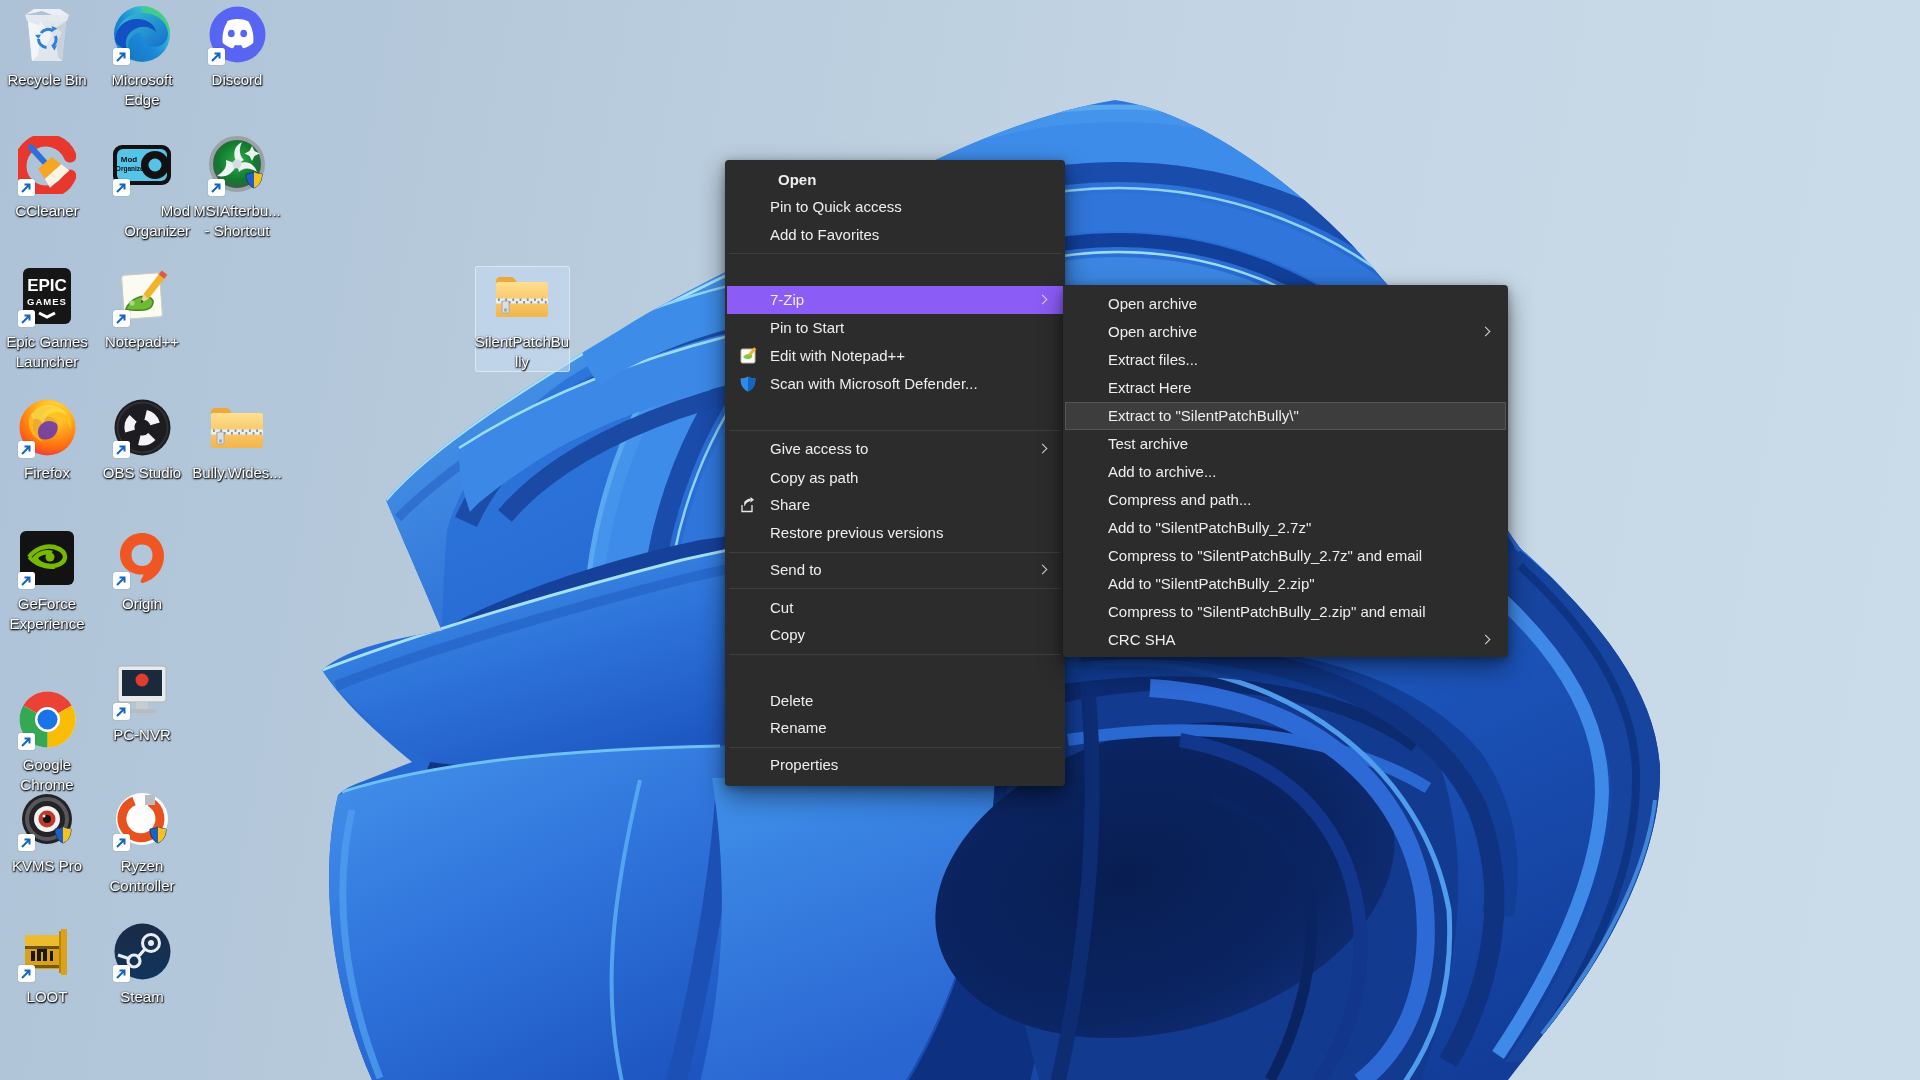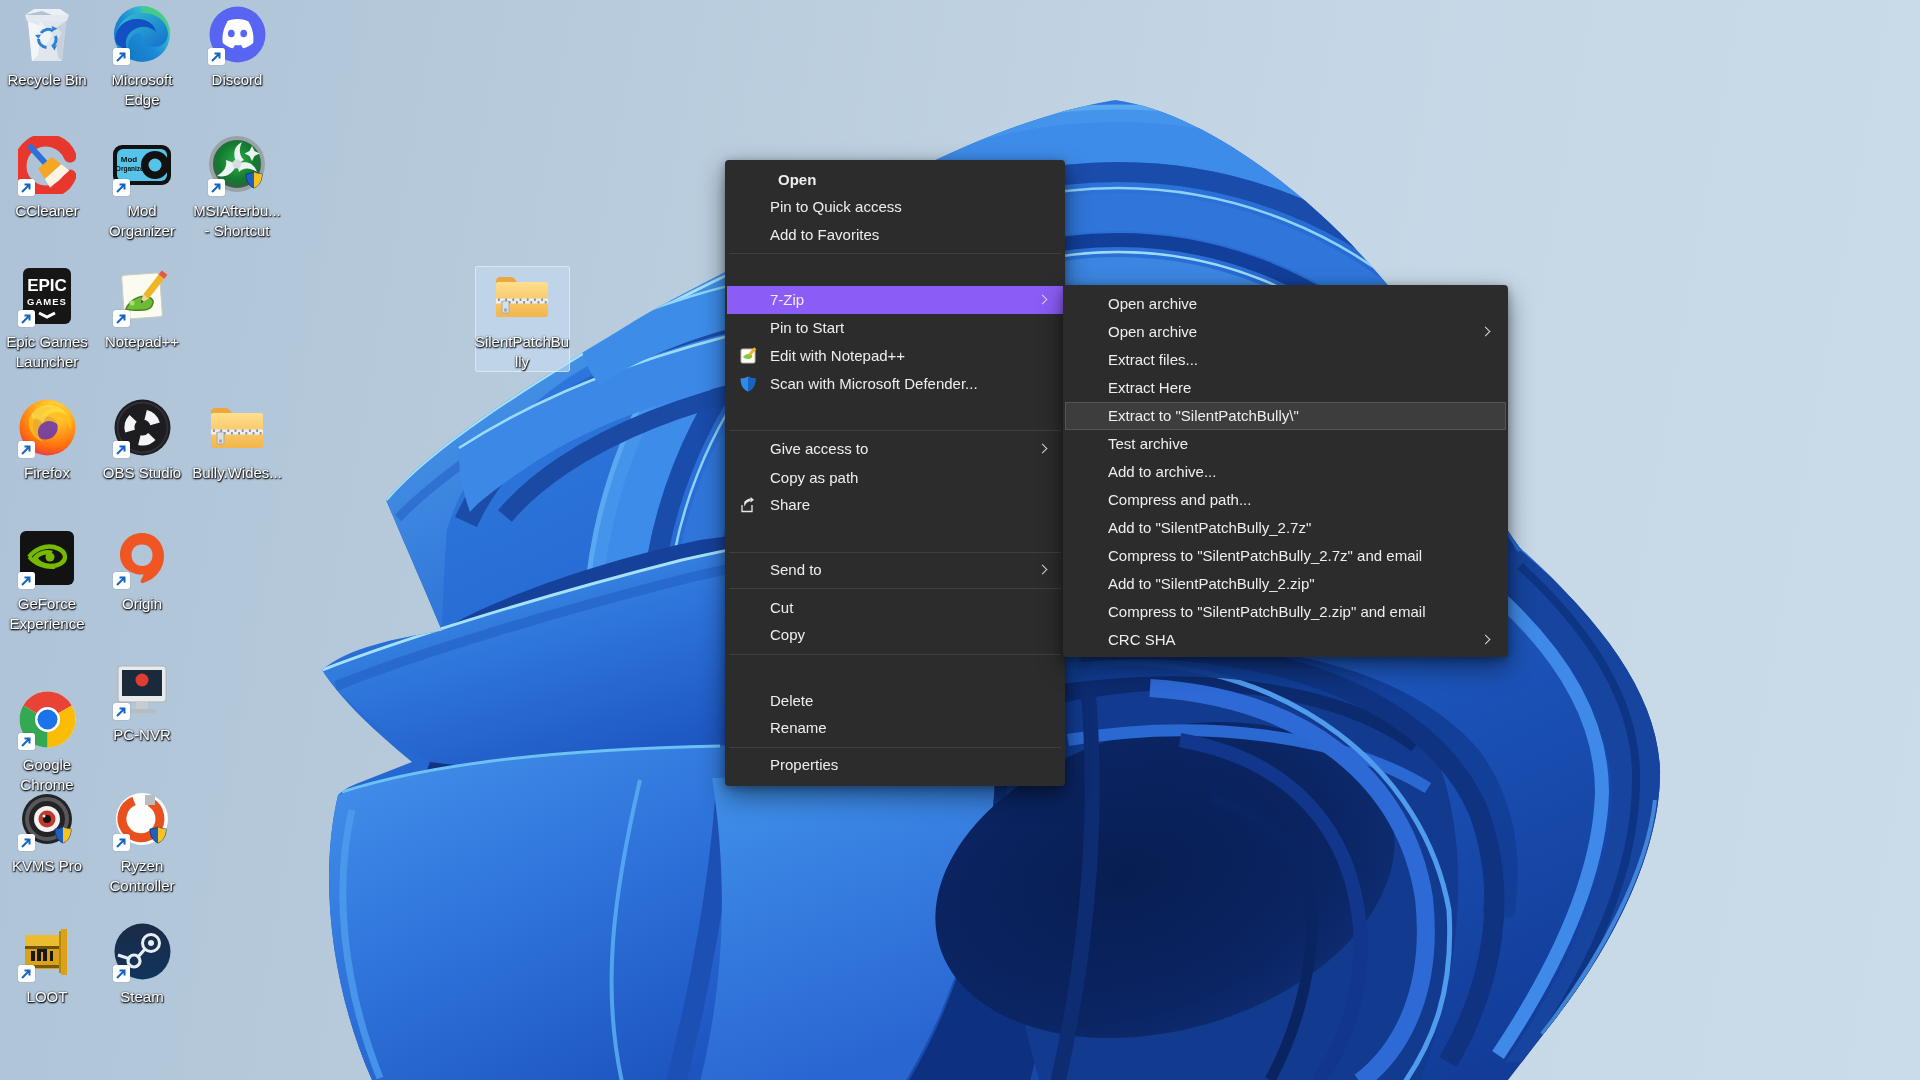--- a/index.html
+++ b/index.html
@@ -232,21 +232,21 @@
  </svg>
     </div>
  <div class="lb">CCleaner</div>
  <div class="arr">
       <svg width="13" height="13" viewBox="0 0 13 13">
         <path d="M2 11 L9 4 M4.5 3.5 L9.5 3.5 L9.5 8.5" stroke="#1565c0" stroke-width="2" fill="none"></path>
       </svg>
     </div>
 </div>
 
-<div class="ic" style="left:94px;top:134px;">
+<div class="ic" style="left:94px;top:134px;text-align:right;">
  <div class="g">
       <svg width="60" height="46" viewBox="0 0 60 46">
   <rect x="1" y="3" width="58" height="40" rx="9" fill="#111"></rect>
   <rect x="5" y="7" width="50" height="32" rx="6" fill="#56c3e9"></rect>
   <circle cx="43" cy="23" r="14" fill="#111"></circle>
   <circle cx="43" cy="23" r="6.5" fill="#56c3e9"></circle>
   <text x="17" y="20" font-size="8" font-weight="bold" fill="#111" text-anchor="middle" font-family="Liberation Sans">Mod</text>
   <text x="19" y="29" font-size="6.5" font-weight="bold" fill="#111" text-anchor="middle" font-family="Liberation Sans">Organizer</text>
  </svg>
     </div>
@@ -649,20 +649,23 @@
       <span class="t">Copy as path</span>
     </div>
  <div class="mi" style="top:331px;">
    <svg class="mico" viewBox="0 0 18 18" fill="none" stroke="#e8e8e8" stroke-width="1.3">
         <path d="M3 9 L3 15.5 L13 15.5 L13 9"></path>
         <path d="M5.5 5.5 C7 4 9.5 2.5 11.5 2.5 L11.5 5 C8.5 5.5 6.5 7.5 5.5 10.5 C5 8.5 5 7 5.5 5.5 Z" fill="#e8e8e8" stroke="none"></path>
         <path d="M11.5 1 L15 3.8 L11.5 6.5" fill="#e8e8e8" stroke="none"></path>
       </svg>
    <span class="t">Share</span>
     </div>
+ <div class="mi" style="top:359px;">
+      <span class="t">Restore previous versions</span>
+    </div>
  <div class="sep" style="top:392px;"></div>
  <div class="mi" style="top:396px;">
       <span class="t">Send to</span>
       <span class="chev"></span>
     </div>
  <div class="sep" style="top:428px;"></div>
  <div class="mi" style="top:434px;">
       <span class="t">Cut</span>
     </div>
  <div class="mi" style="top:461px;">

